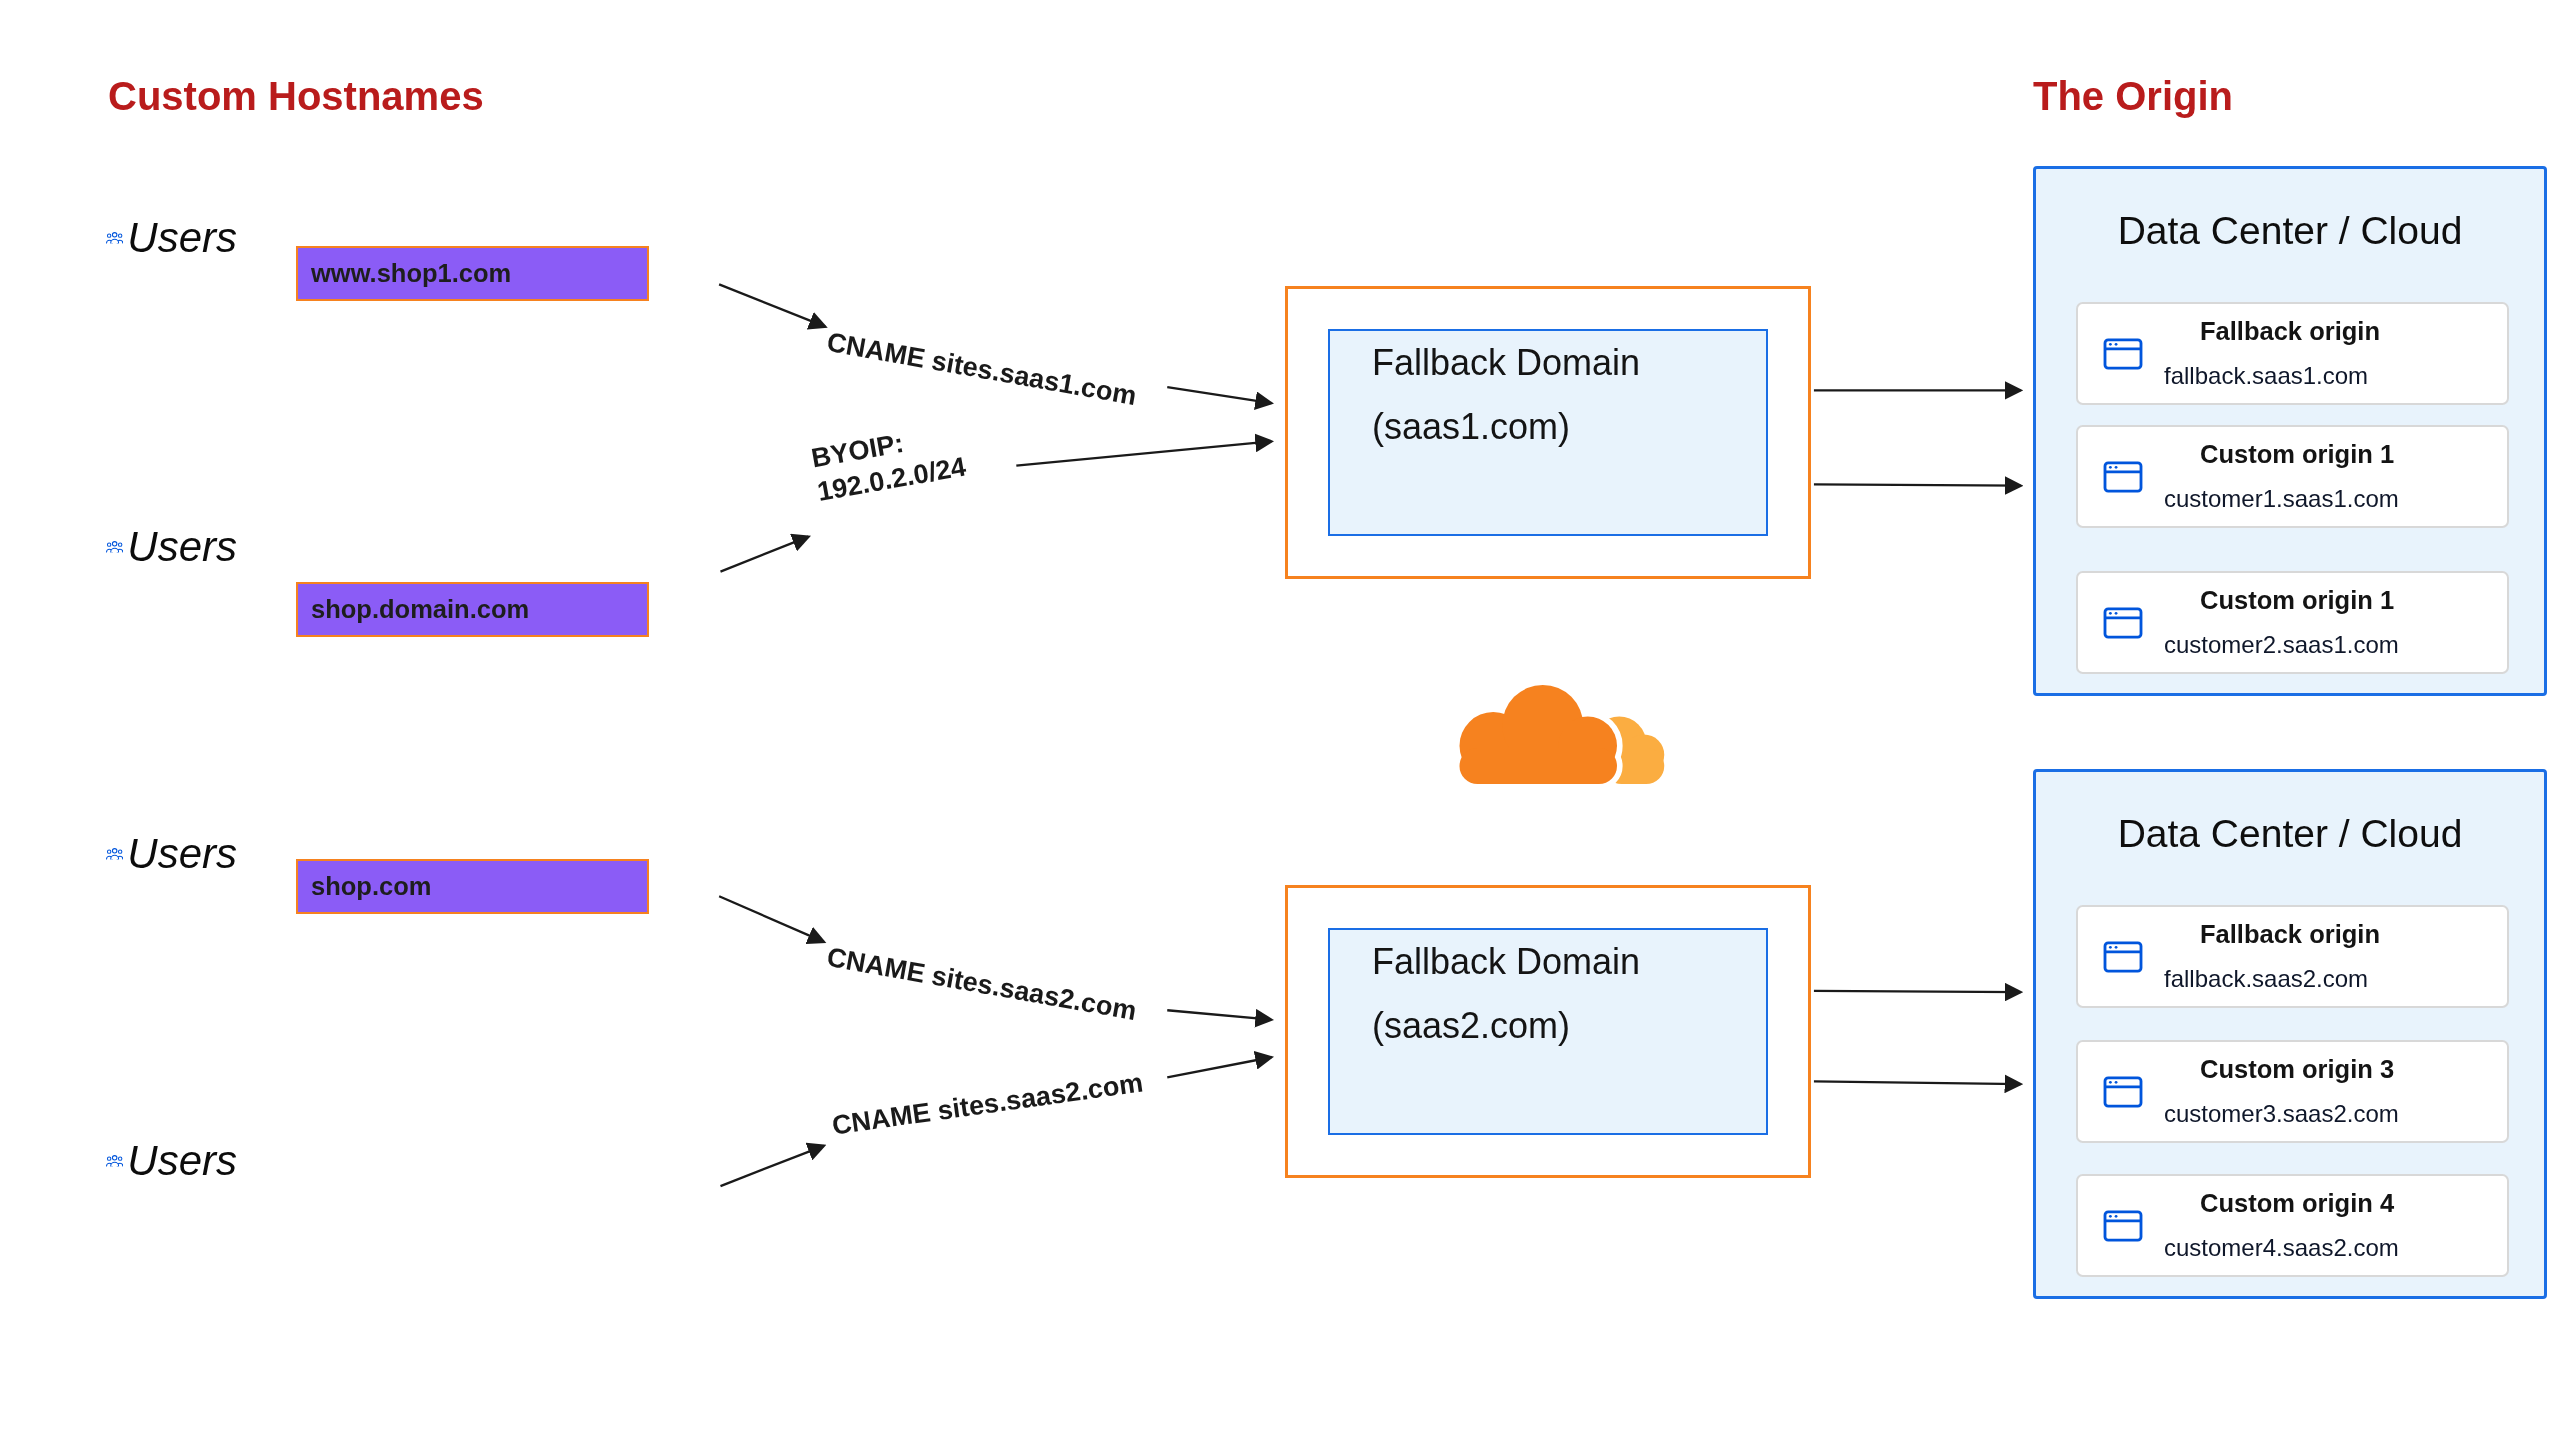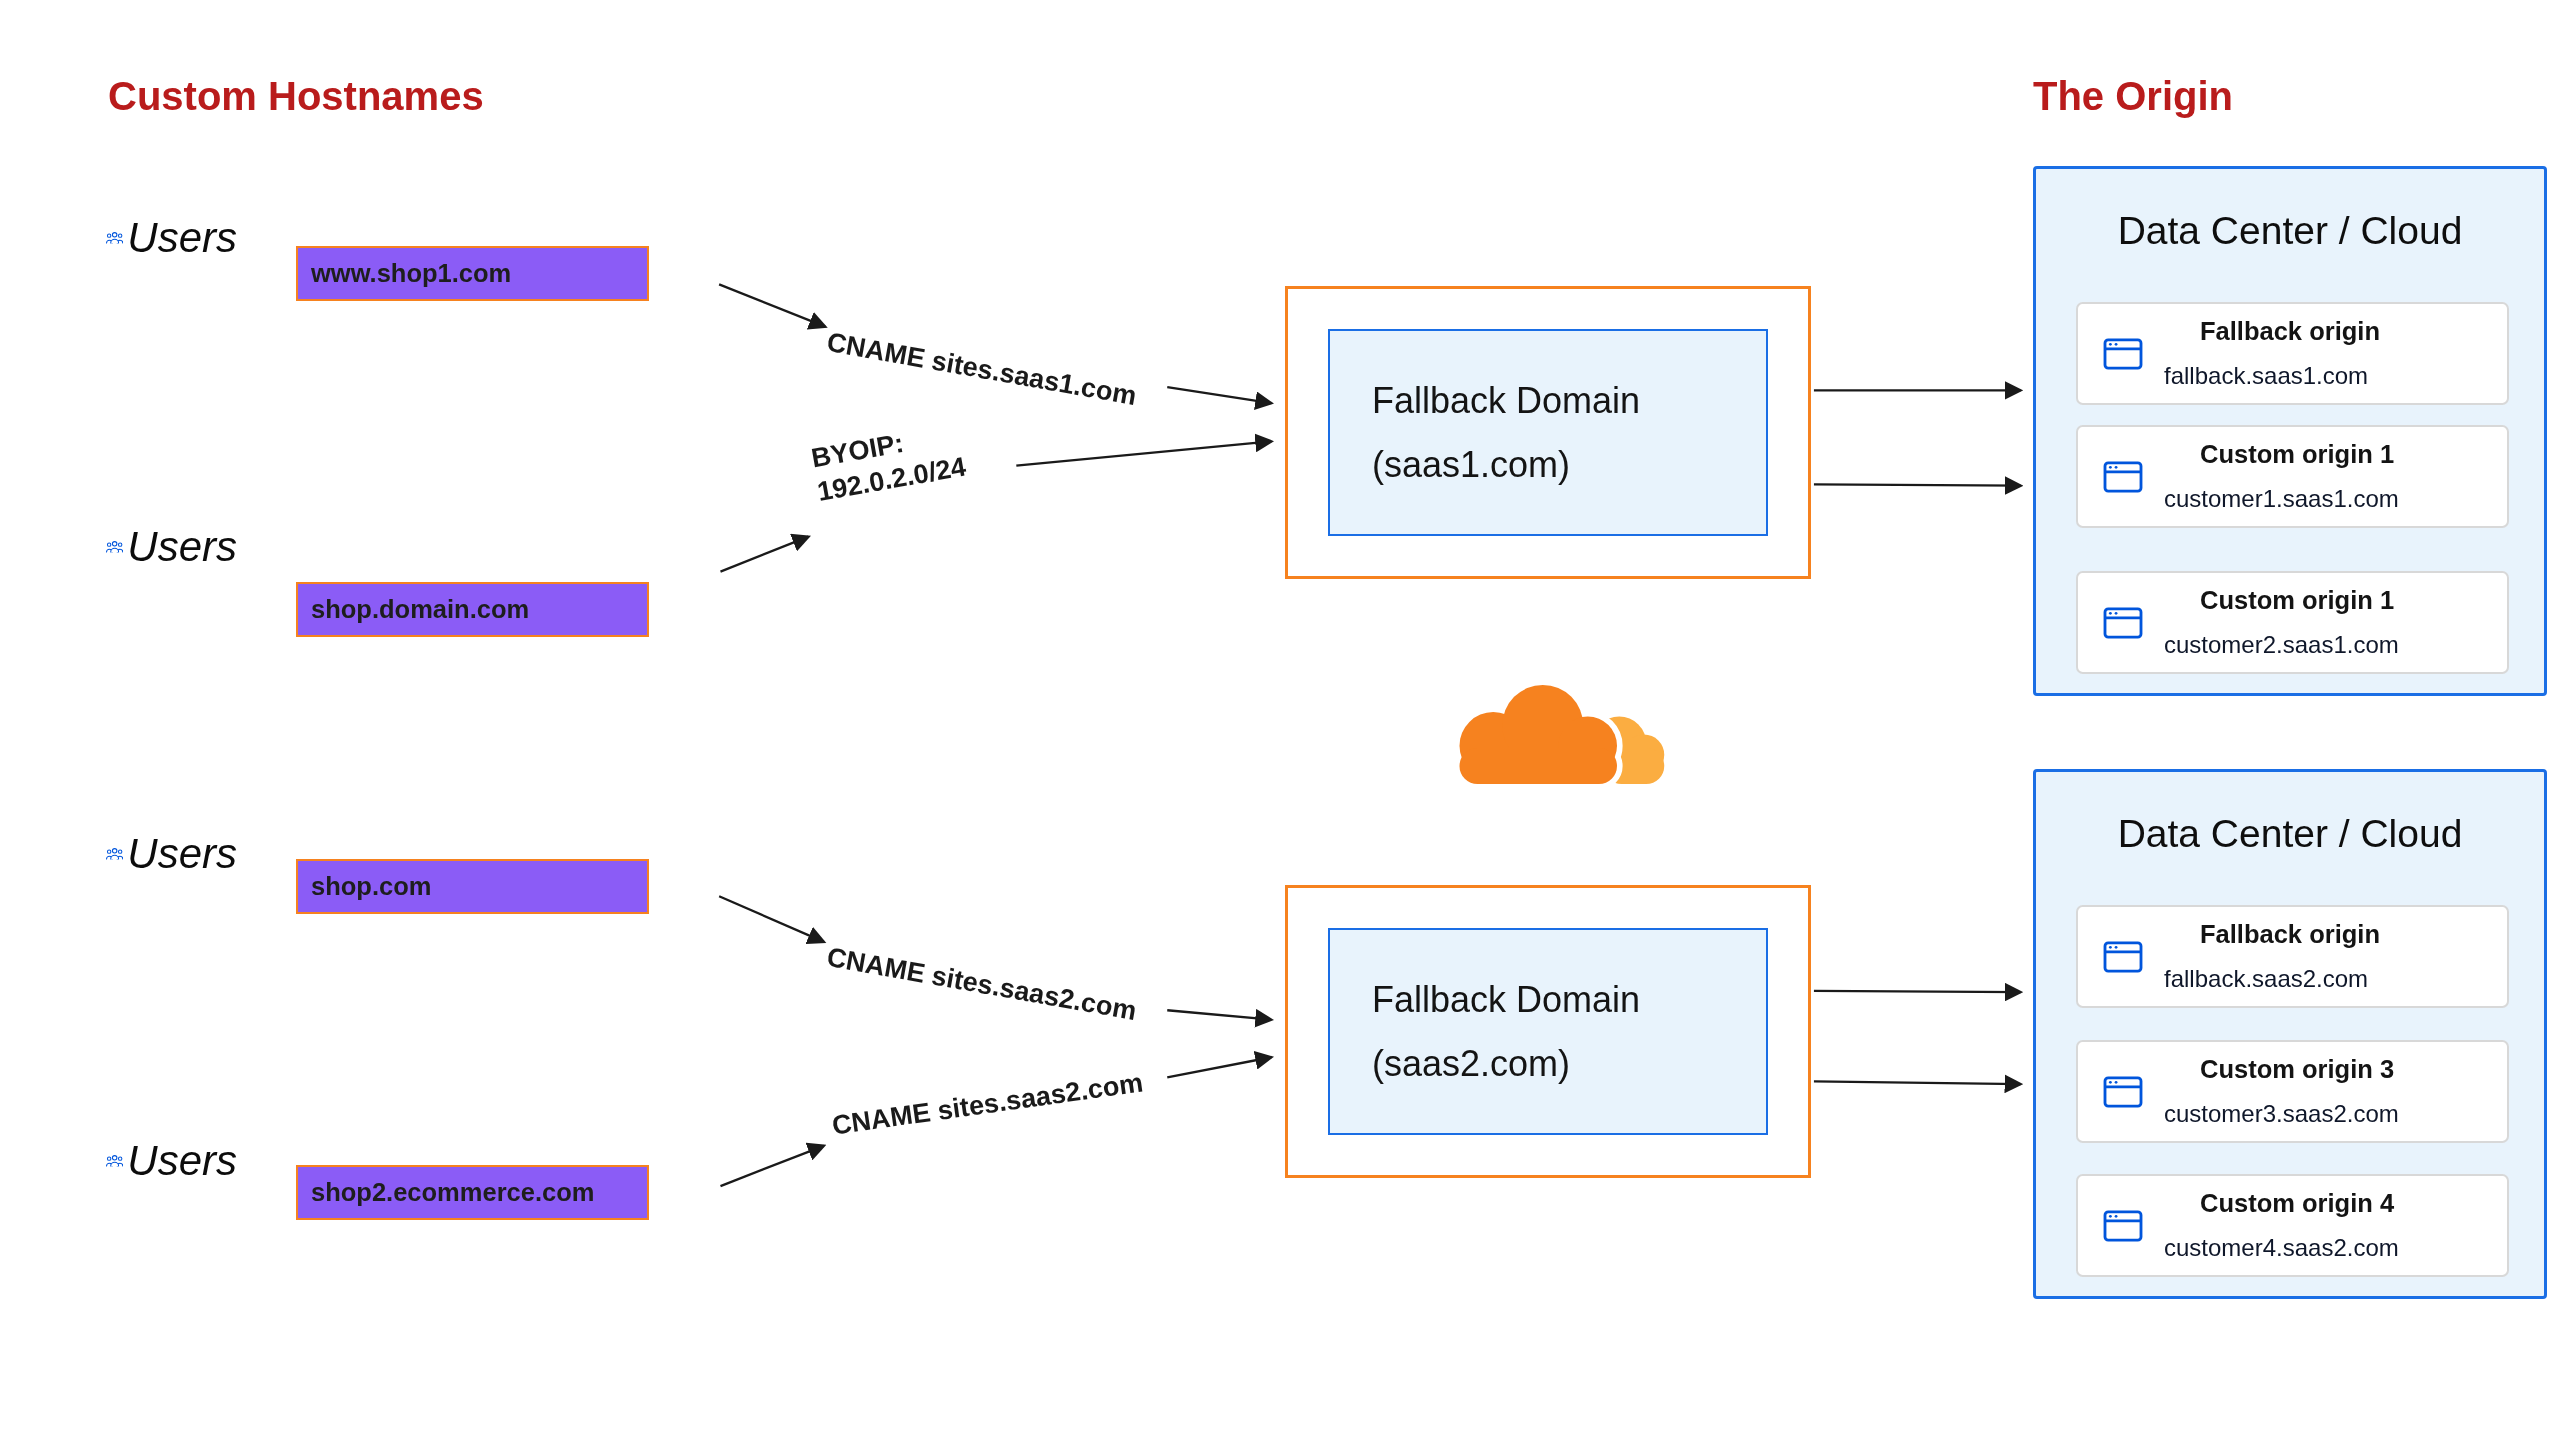--- a/index.html
+++ b/index.html
@@ -19,21 +19,21 @@
   }
   .conn-label { font-size:27px; font-weight:700; color:#1a1a1a; line-height:1.25; }
   .nowrap { white-space:nowrap; }
   .preline { white-space:pre-line; }
   .fallback-outer {
     width:526px; height:293px; border:3.4px solid #f6821f; background:#fff;
     display:flex; align-items:center; justify-content:center;
   }
   .fallback-inner {
     width:440px; height:207px; border:2.7px solid #1a6ee5; background:#e8f3fc;
-    display:flex; flex-direction:column; justify-content:center; padding-left:42px;
+    display:flex; flex-direction:column; justify-content:flex-start; padding-left:42px;
     font-size:36px; color:#141414;
   }
   .fallback-inner div { line-height:64px; }
   .dc {
     width:514px; height:530px; border:3.4px solid #1a6ee5; background:#e8f3fc; border-radius:4px;
   }
   .dc-title { margin-top:40px; text-align:center; font-size:39px; font-weight:500; color:#0e0e0e; }
   .origin-card {
     position:absolute; left:40px; width:433px; height:103px; background:#fff;
     border:2px solid #d8d8d8; border-radius:6.7px;
@@ -125,21 +125,20 @@
         <circle cx="33" cy="9" r="8.5" fill="#fff"></circle>
         <path d="M18,40 a15,14 0 0 1 30,0" fill="#fff"></path>
       </g>
     </svg>
     <div class="ulabel">Users</div>
   </div>
 
   <div class="abs host-box" style="left:296px; top:246px;">www.shop1.com</div>
   <div class="abs host-box" style="left:296px; top:553px;margin-top:29px;">shop.domain.com</div>
   <div class="abs host-box" style="left:296px; top:859px;">shop.com</div>
-  <div class="abs host-box" style="left:296px; top:1165px;">shop2.ecommerce.com</div>
 
   <div class="abs conn-label nowrap" style="left:830px; top:326px; transform:rotate(10deg); transform-origin:0 0;">CNAME sites.saas1.com</div>
   <div class="abs conn-label preline" style="left:809px; top:443px; transform:rotate(-10deg); transform-origin:0 0;">BYOIP:
 192.0.2.0/24</div>
   <div class="abs conn-label nowrap" style="left:830px; top:941px; transform:rotate(10deg); transform-origin:0 0;">CNAME sites.saas2.com</div>
   <div class="abs conn-label nowrap" style="left:830px; top:1110px; transform:rotate(-8deg); transform-origin:0 0;">CNAME sites.saas2.com</div>
 
   <div class="abs fallback-outer" style="left:1285px; top:286px;">
     <div class="fallback-inner">
       <div>Fallback Domain</div>

